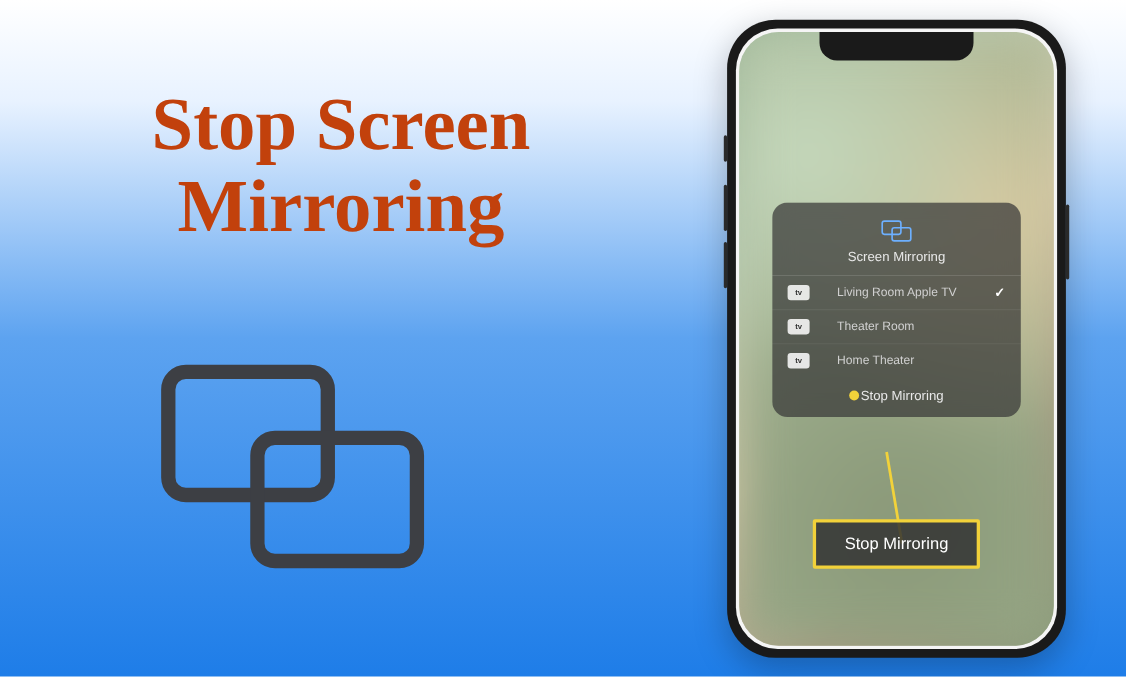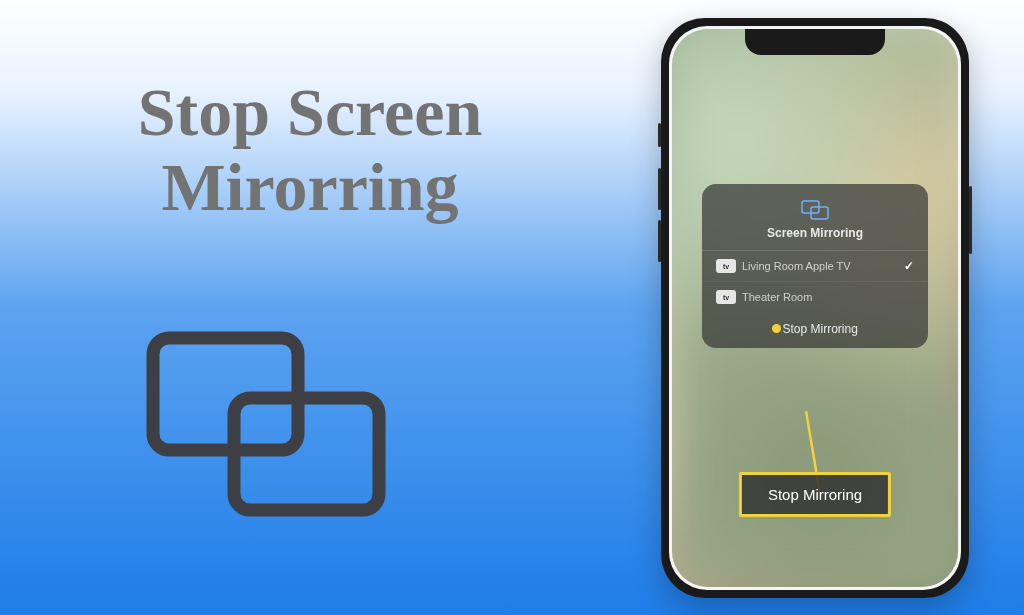--- a/index.html
+++ b/index.html
@@ -15,21 +15,21 @@
       position: absolute;
       left: 60px;
       top: 75px;
       width: 500px;
     }
     .headline {
       font-family: Georgia, "Times New Roman", serif;
       font-weight: 900;
       font-size: 68px;
       line-height: 1.1;
-      color: #737373;
+      color: #c2410c;
       text-align: center;
     }
     .mirror-icon-wrap {
       position: absolute;
       left: 135px;
       top: 320px;
     }
     .mirror-icon-wrap svg { display: block; }
 
     .phone {
@@ -105,31 +105,31 @@
       text-align: center;
       padding: 6px 12px 10px 12px;
       border-bottom: 1px solid rgba(255,255,255,0.12);
     }
     .panel-header-icon {
       margin: 0 auto 6px auto;
       display: block;
     }
     .panel-title {
       font-size: 12px;
-      font-weight: 700;
+      font-weight: 400;
       color: #e8e8e8;
     }
     .device-list {
       list-style: none;
     }
     .device-row {
       display: flex;
       align-items: center;
       padding: 8px 14px;
-      gap: 6px;
+      gap: 25px;
       font-size: 11px;
       color: #d0d0d0;
       border-bottom: 1px solid rgba(255,255,255,0.06);
     }
     .device-row:last-child { border-bottom: none; }
     .tv-badge {
       width: 20px;
       height: 14px;
       background: rgba(255,255,255,0.85);
       border-radius: 3px;
@@ -185,21 +185,21 @@
       z-index: 16;
       white-space: nowrap;
     }
   </style>
 </head>
 <body>
 
 <div class="left-panel">
   <h1 class="headline">
     <span>Stop Screen</span><br>
-    <span>Mirorring</span>
+    <span>Mirroring</span>
   </h1>
 </div>
 
 <div class="mirror-icon-wrap">
   <svg width="260" height="200" viewBox="0 0 260 200">
     <rect x="18" y="18" width="145" height="112" rx="16" ry="16" fill="none" stroke="#3d3f44" stroke-width="13"></rect>
     <rect x="99" y="78" width="145" height="112" rx="16" ry="16" fill="none" stroke="#3d3f44" stroke-width="13"></rect>
   </svg>
 </div>
 
@@ -226,20 +226,24 @@
         <ul class="device-list">
           <li class="device-row">
             <span class="tv-badge">tv</span>
             <span class="device-name">Living Room Apple TV</span>
             <span class="check">✓</span>
           </li>
           <li class="device-row">
             <span class="tv-badge">tv</span>
             <span class="device-name">Theater Room</span>
           </li>
+          <li class="device-row">
+            <span class="tv-badge">tv</span>
+            <span class="device-name">Home Theater</span>
+          </li>
         </ul>
 
         <div class="stop-row">
           <span class="callout-dot"></span>
           <span>Stop Mirroring</span>
         </div>
       </div>
 
       <svg class="callout-line" style="left:0;top:0;width:100%;height:100%;" viewBox="0 0 286 558" preserveAspectRatio="none">
         <line x1="134" y1="382" x2="148" y2="465" stroke="#f2d23a" stroke-width="2.5"></line>

